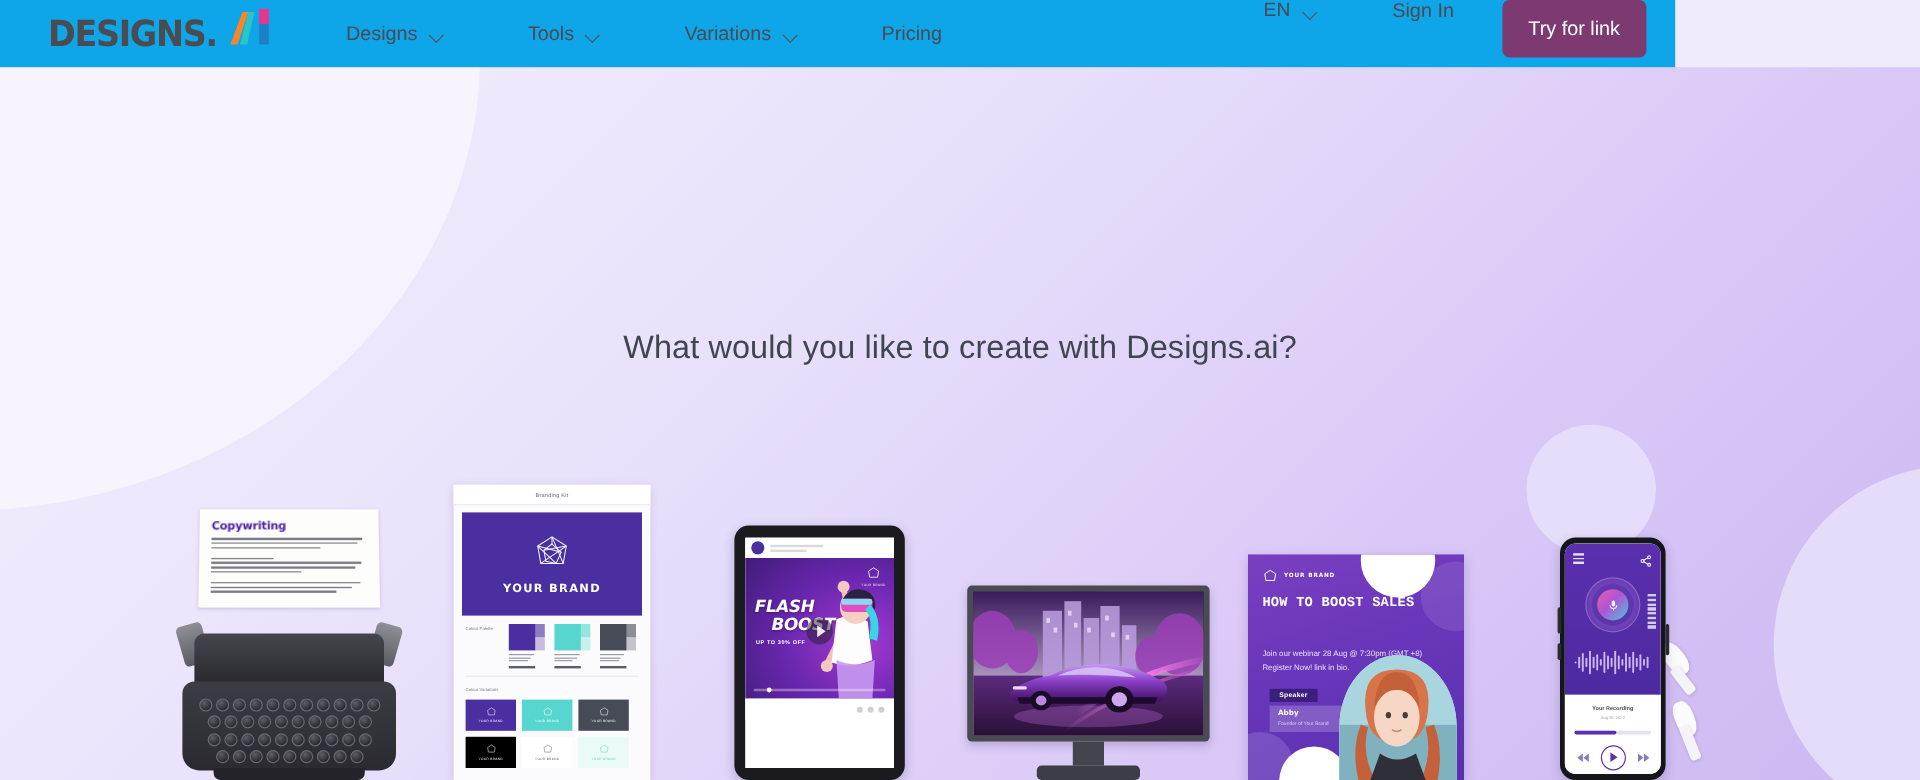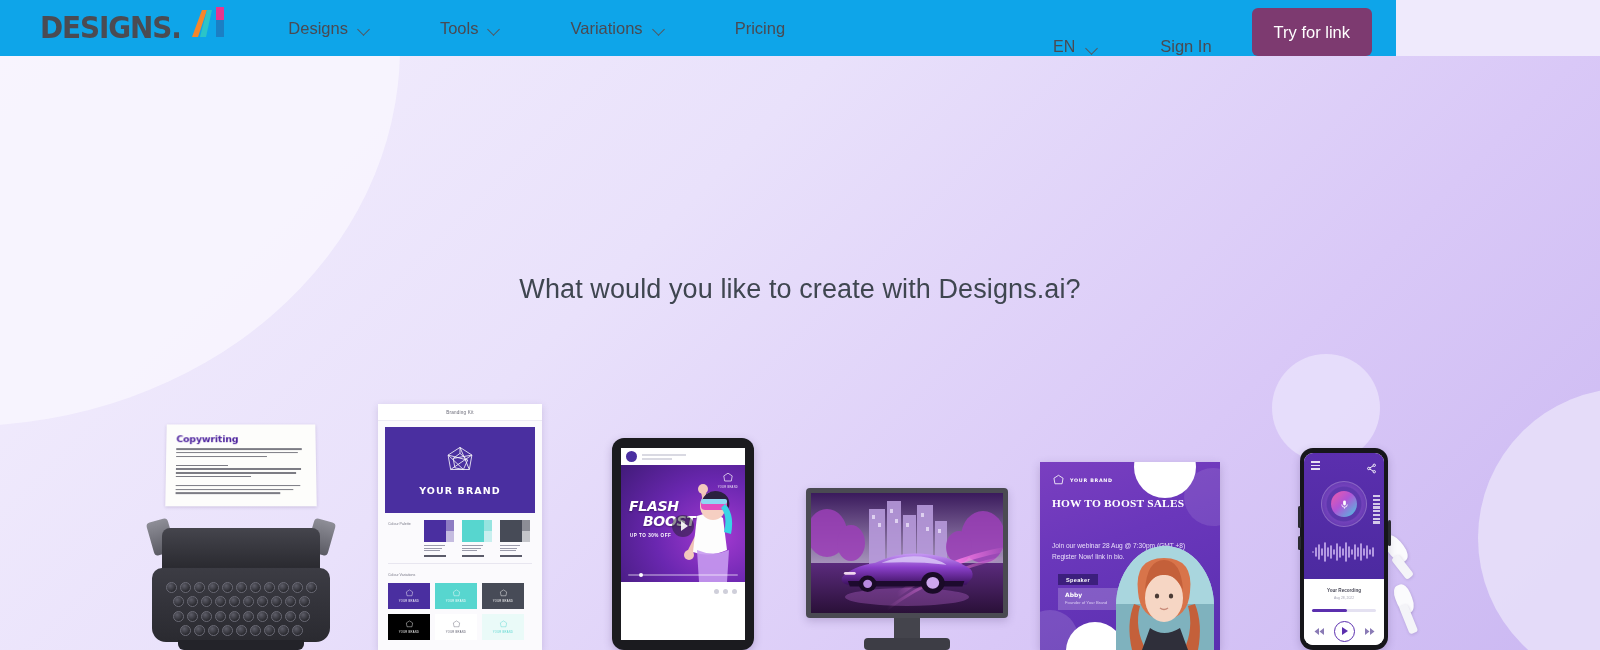--- a/index.html
+++ b/index.html
@@ -48,21 +48,21 @@
     width: 11px; height: 7px; position: relative; display: inline-block;
   }
   .chev::before {
     content: ""; position: absolute; left: 0; top: 0;
     width: 8px; height: 8px;
     border-right: 1.8px solid #55555c;
     border-bottom: 1.8px solid #55555c;
     transform: rotate(45deg);
   }
   .header-right {
-    margin-left: auto; display: flex; align-items: flex-end;
+    margin-left: auto; display: flex; align-items: flex-start;
     height: 56px; padding-right: 0;
   }
   .lang {
     display: flex; align-items: center; gap: 12px;
     font-size: 16px; color: #4a4a52; cursor: pointer;
     margin-right: 62px;
   }
   .signin {
     font-size: 16.5px; color: #4a4a52; cursor: pointer;
     margin-right: 40px; white-space: nowrap;
@@ -329,21 +329,21 @@
     box-shadow: 0 3px 9px rgba(70,45,110,.24);
   }
   .sp-c1 { position: absolute; right: 24px; top: -26px; width: 62px; height: 62px; border-radius: 50%; background: #ffffff; }
   .sp-c2 { position: absolute; right: -22px; top: 6px; width: 58px; height: 58px; border-radius: 50%; background: rgba(255,255,255,.1); }
   .sp-c3 { position: absolute; left: -18px; bottom: -16px; width: 56px; height: 56px; border-radius: 50%; background: rgba(255,255,255,.14); }
   .sp-c4 { position: absolute; left: 26px; bottom: -30px; width: 58px; height: 58px; border-radius: 50%; background: #ffffff; }
   .sp-brand { position: absolute; left: 12px; top: 12px; display: flex; align-items: center; gap: 5px; }
   .sp-brand .t { font-family:"DejaVu Sans",sans-serif; font-weight: bold; font-size: 4.8px; color: #fff; letter-spacing: .7px; }
   .sp-h {
     position: absolute; left: 12px; top: 34px; right: 8px;
-    font-family: Liberation Serif, serif; font-weight: bold;
+    font-family: Liberation Mono, monospace; font-weight: bold;
     color: #ffffff; font-size: 11.4px; line-height: 14.6px; letter-spacing: .2px;
   }
   .sp-p {
     position: absolute; left: 12px; top: 78px; right: 22px;
     color: #e9def9; font-size: 6.6px; line-height: 11px;
   }
   .sp-speaker-tag {
     position: absolute; left: 18px; top: 112px;
     background: #3c1f7d; color: #fff; font-size: 5.6px; font-weight: bold;
     padding: 2.5px 8px; letter-spacing: .3px;

